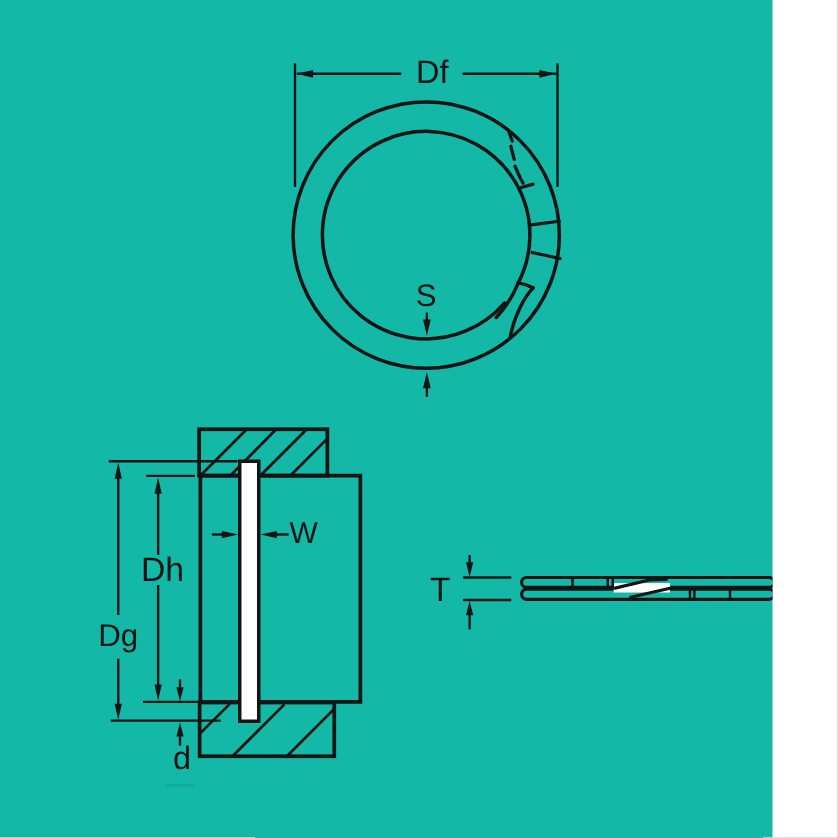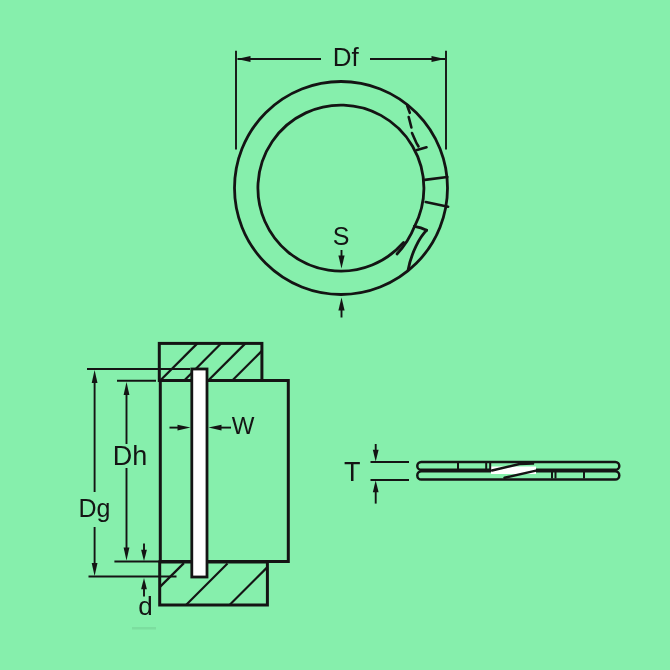--- a/index.html
+++ b/index.html
@@ -1,16 +1,16 @@
 <!DOCTYPE html>
 <html><head>
 <meta charset="utf-8">
 <style>
   html,body{margin:0;padding:0;background:#fff;}
-  #page{width:670px;height:670px;position:relative;background:#86efac;overflow:hidden;}
+  #page{width:618px;height:670px;position:relative;background:#14b8a6;overflow:hidden;}
   svg{position:absolute;left:0;top:0;}
   text{font-family:"Liberation Sans", sans-serif;fill:#141414;}
 </style>
 </head>
 <body>
 <div id="page">
 <svg width="670" height="670" viewBox="0 0 670 670">
 
   <g stroke="#141414" fill="none" stroke-width="2.8" stroke-linecap="round">
 

